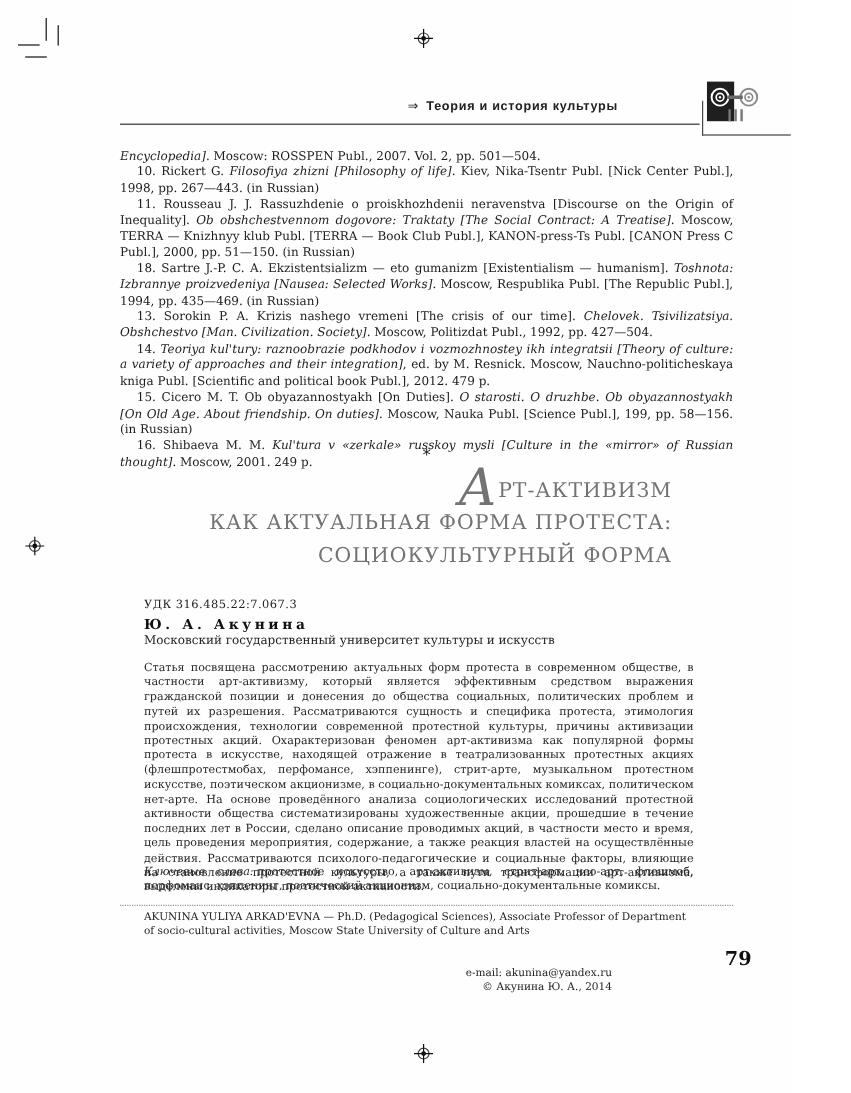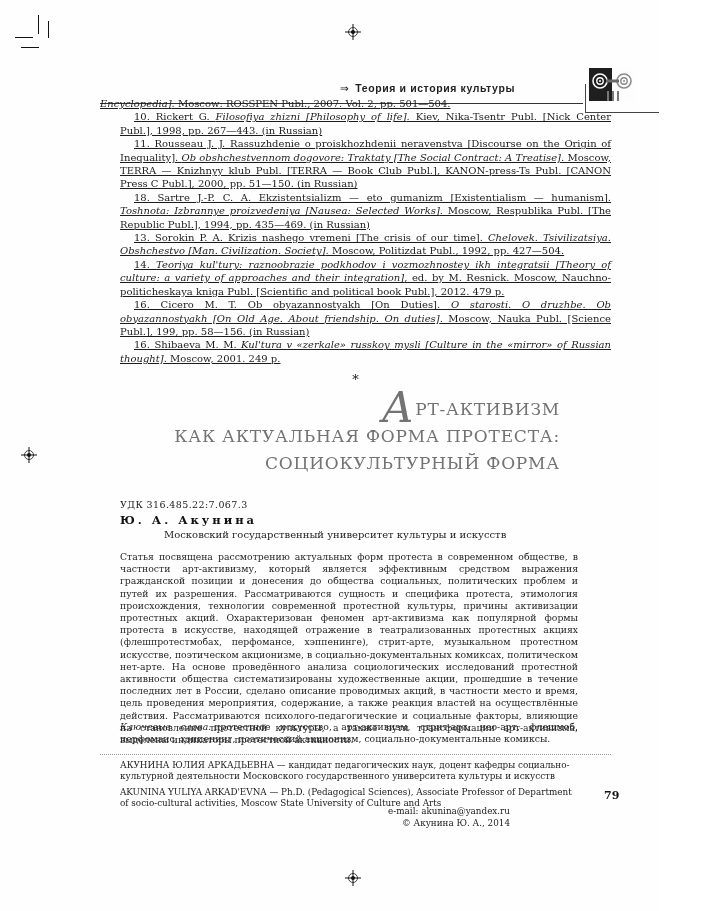--- a/index.html
+++ b/index.html
@@ -10,52 +10,52 @@
   .regmark{position:absolute;width:16px;height:16px;}
   
   .header-label{position:absolute;top:82px;right:144px;font-family:"Liberation Sans",sans-serif;
                 font-weight:bold;font-size:10.5px;letter-spacing:0.6px;color:#222;}
   .header-label .arrow{margin-right:6px;font-weight:normal;}
   .header-rule{position:absolute;top:103px;left:100px;width:483px;height:1px;background:#333;}
   .logo-frame-v{position:absolute;left:585px;top:84px;width:1px;height:29px;background:#444;}
   .logo-frame-h{position:absolute;left:585px;top:112px;width:77px;height:1px;background:#444;}
   .logo-frame-v2{position:absolute;left:661px;top:97px;width:1px;height:16px;background:#444;}
   
-  .refs{position:absolute;left:100px;top:97px;width:511px;font-size:10px;line-height:13.4px;
-        text-align:justify;text-decoration:underline;}
+  .refs{position:absolute;left:100px;top:124px;width:511px;font-size:10px;line-height:13.4px;
+        text-align:justify;}
   .refs p{margin:0;}
-  .refs p.indent{text-indent:14px;margin-left:20px;}
+  .refs p.indent{text-indent:14px;}
   .it{font-style:italic;}
   
   .star{position:absolute;left:100px;top:372px;width:511px;text-align:center;font-size:13px;color:#222;}
   
   .title-block{position:absolute;right:99px;top:396px;width:420px;text-align:right;
                font-size:17px;line-height:27px;letter-spacing:0.8px;color:#737373;}
   .dropcap{font-style:italic;font-size:43px;line-height:0;vertical-align:-7px;margin-right:1px;
            letter-spacing:0;}
   
   .udc{position:absolute;left:120px;top:499px;font-size:9.5px;letter-spacing:0.4px;color:#222;}
   .author-name{position:absolute;left:120px;top:513px;font-size:11.5px;font-weight:bold;
                letter-spacing:3px;color:#111;}
-  .affiliation{position:absolute;left:120px;top:529px;font-size:10px;color:#222;margin-left:44px;}
+  .affiliation{position:absolute;left:120px;top:529px;font-size:10px;color:#222;}
   
   .abstract{position:absolute;left:120px;top:551px;width:458px;font-size:9.3px;line-height:12.2px;
             text-align:justify;color:#262626;}
   .keywords{position:absolute;left:120px;top:721px;width:458px;font-size:9.3px;line-height:12.2px;
             text-align:justify;color:#262626;}
   .keywords .kw-label{margin-right:3px;font-style:italic;}
   
   .footer-rule{position:absolute;left:100px;top:754px;width:511px;height:0;
                border-top:1px dotted #9a9a9a;}
   .footer-block{position:absolute;left:120px;top:760px;width:460px;font-size:8.8px;
                 line-height:11px;color:#222;}
   .footer-block p{margin:0 0 5px 0;}
   .footer-right{position:absolute;right:149px;top:806px;text-align:right;font-size:8.8px;
                 line-height:11.5px;color:#222;}
-  .page-number{position:absolute;left:604px;top:789px;font-size:11px;font-weight:bold;color:#111;}
+  .page-number{position:absolute;left:604px;top:789px;font-size:16px;font-weight:bold;color:#111;}
 </style>
 </head>
 <body>
 
 <div class="canvas">
 
   <div>
     <div class="mark-line" style="left:38px;top:15px;width:1px;height:19px;"></div>
     <div class="mark-line" style="left:48px;top:21px;width:1px;height:17px;"></div>
     <div class="mark-line" style="left:15px;top:37px;width:18px;height:1px;"></div>
@@ -117,21 +117,21 @@
     <line x1="29" y1="25" x2="29" y2="35" stroke="#777" stroke-width="2"></line>
   </svg>
 
   <div class="refs">
     <p><span class="it">Encyclopedia]</span><span>. Moscow: ROSSPEN Publ., 2007. Vol. 2, pp. 501—504.</span></p>
     <p class="indent"><span>10. Rickert G. </span><span class="it">Filosofiya zhizni [Philosophy of life]</span><span>. Kiev, Nika-Tsentr Publ. [Nick Center Publ.], 1998, pp. 267—443. (in Russian)</span></p>
     <p class="indent"><span>11. Rousseau J. J. Rassuzhdenie o proiskhozhdenii neravenstva [Discourse on the Origin of Inequality]. </span><span class="it">Ob obshchestvennom dogovore: Traktaty [The Social Contract: A Treatise]</span><span>. Moscow, TERRA — Knizhnyy klub Publ. [TERRA — Book Club Publ.], KANON-press-Ts Publ. [CANON Press C Publ.], 2000, pp. 51—150. (in Russian)</span></p>
     <p class="indent"><span>18. Sartre J.-P. C. A. Ekzistentsializm — eto gumanizm [Existentialism — humanism]. </span><span class="it">Toshnota: Izbrannye proizvedeniya [Nausea: Selected Works]</span><span>. Moscow, Respublika Publ. [The Republic Publ.], 1994, pp. 435—469. (in Russian)</span></p>
     <p class="indent"><span>13. Sorokin P. A. Krizis nashego vremeni [The crisis of our time]. </span><span class="it">Chelovek. Tsivilizatsiya. Obshchestvo [Man. Civilization. Society]</span><span>. Moscow, Politizdat Publ., 1992, pp. 427—504.</span></p>
     <p class="indent"><span>14. </span><span class="it">Teoriya kul'tury: raznoobrazie podkhodov i vozmozhnostey ikh integratsii [Theory of culture: a variety of approaches and their integration]</span><span>, ed. by M. Resnick. Moscow, Nauchno-politicheskaya kniga Publ. [Scientific and political book Publ.], 2012. 479 p.</span></p>
-    <p class="indent"><span>16. Cicero M. T. Ob obyazannostyakh [On Duties]. </span><span class="it">O starosti. O druzhbe. Ob obyazannostyakh [On Old Age. About friendship. On duties]</span><span>. Moscow, Nauka Publ. [Science Publ.], 199, pp. 58—156. (in Russian)</span></p>
+    <p class="indent"><span>15. Cicero M. T. Ob obyazannostyakh [On Duties]. </span><span class="it">O starosti. O druzhbe. Ob obyazannostyakh [On Old Age. About friendship. On duties]</span><span>. Moscow, Nauka Publ. [Science Publ.], 199, pp. 58—156. (in Russian)</span></p>
     <p class="indent"><span>16. Shibaeva M. M. </span><span class="it">Kul'tura v «zerkale» russkoy mysli [Culture in the «mirror» of Russian thought]</span><span>. Moscow, 2001. 249 p.</span></p>
   </div>
 
   <div class="star">*</div>
 
   <div class="title-block">
     <div><span class="dropcap">А</span><span>РТ-АКТИВИЗМ</span></div>
     <div>КАК АКТУАЛЬНАЯ ФОРМА ПРОТЕСТА:</div>
     <div>СОЦИОКУЛЬТУРНЫЙ ФОРМА</div>
   </div>
@@ -140,21 +140,20 @@
   <div class="author-name">Ю. А. Акунина</div>
   <div class="affiliation">Московский государственный университет культуры и искусств</div>
 
   <div class="abstract">Статья посвящена рассмотрению актуальных форм протеста в современном обществе, в частности арт-активизму, который является эффективным средством выражения гражданской позиции и донесения до общества социальных, политических проблем и путей их разрешения. Рассматриваются сущность и специфика протеста, этимология происхождения, технологии современной протестной культуры, причины активизации протестных акций. Охарактеризован феномен арт-активизма как популярной формы протеста в искусстве, находящей отражение в театрализованных протестных акциях (флешпротестмобах, перфомансе, хэппенинге), стрит-арте, музыкальном протестном искусстве, поэтическом акционизме, в социально-документальных комиксах, политическом нет-арте. На основе проведённого анализа социологических исследований протестной активности общества систематизированы художественные акции, прошедшие в течение последних лет в России, сделано описание проводимых акций, в частности место и время, цель проведения мероприятия, содержание, а также реакция властей на осуществлённые действия. Рассматриваются психолого-педагогические и социальные факторы, влияющие на становление протестной культуры, а также пути трансформации арт-активизма, выделены индикаторы протестной активности.</div>
   <div class="keywords">
     <span class="kw-label">Ключевые слова:</span><span>протестное искусство, арт-активизм, стрит-арт, нео-арт, флешмоб, перфоманс, хэппенинг, поэтический акционизм, социально-документальные комиксы.</span>
   </div>
 
   <div class="footer-rule"></div>
   <div class="footer-block">
-    <p>АКУНИНА ЮЛИЯ АРКАДЬЕВНА — кандидат педагогических наук, доцент кафедры социально-культурной деятельности Московского государственного университета культуры и искусств</p>
     <p>AKUNINA YULIYA ARKAD'EVNA — Ph.D. (Pedagogical Sciences), Associate Professor of Department of socio-cultural activities, Moscow State University of Culture and Arts</p>
   </div>
   <div class="footer-right">
     <div>e-mail: akunina@yandex.ru</div>
     <div>© Акунина Ю. А., 2014</div>
   </div>
   <div class="page-number">79</div>
 
 </div>
 

